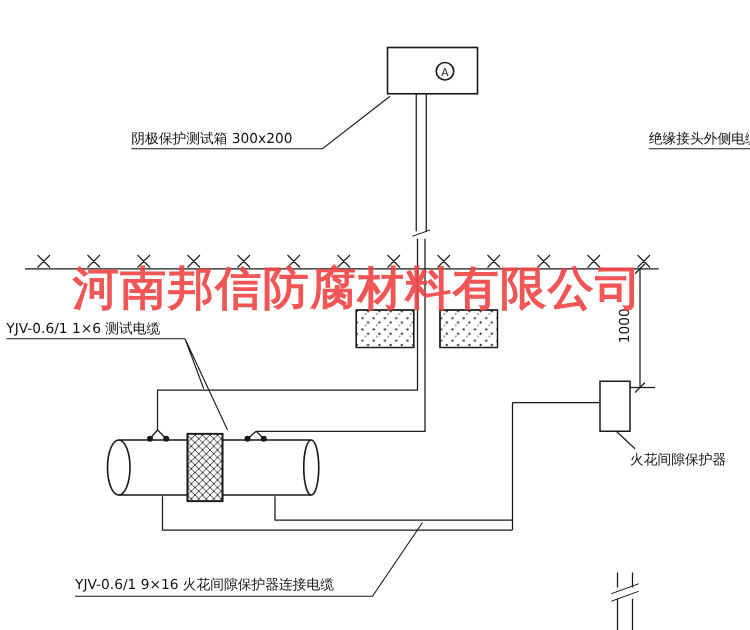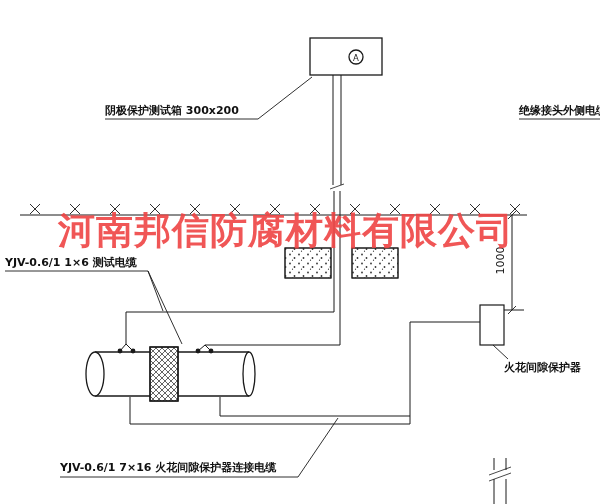--- a/index.html
+++ b/index.html
@@ -2,21 +2,21 @@
 <html><head>
 <meta charset="utf-8">
 <style>
   html,body{margin:0;padding:0;background:#fff;}
   .stage{
     position:relative;width:600px;height:504px;background:#ffffff;overflow:hidden;
     font-family:"DejaVu Sans","Liberation Sans",sans-serif;color:#111;
   }
   .stage svg{position:absolute;left:0;top:0;}
   .lbl{
-    position:absolute;font-size:11px;line-height:13px;white-space:nowrap;color:#111;font-weight:bold;
+    position:absolute;font-size:11px;line-height:13px;white-space:nowrap;color:#111;
   }
   .watermark{
     position:absolute;left:58px;top:206px;width:480px;
     font-size:37px;font-weight:bold;letter-spacing:1px;white-space:nowrap;
     color:#ef4444;opacity:0.9;z-index:5;
   }
   .dim-text{
     position:absolute;left:486px;top:254px;font-size:11px;white-space:nowrap;
     transform:rotate(-90deg);transform-origin:center center;
   }
@@ -136,15 +136,15 @@
   <div class="lbl" style="left:105px;top:104px;">阴极保护测试箱 300x200</div>
 
   <div class="lbl" style="left:519px;top:104px;">绝缘接头外侧电缆</div>
 
   <div class="lbl" style="left:5px;top:256px;">YJV-0.6/1  1×6   测试电缆</div>
 
   <div class="dim-text">1000</div>
 
   <div class="lbl" style="left:504px;top:361px;text-align:center;">火花间隙保护器</div>
 
-  <div class="lbl" style="left:60px;top:461px;">YJV-0.6/1  7×16   火花间隙保护器连接电缆</div>
+  <div class="lbl" style="left:60px;top:461px;">YJV-0.6/1  9×16   火花间隙保护器连接电缆</div>
 
 </div>
 
 </body></html>

